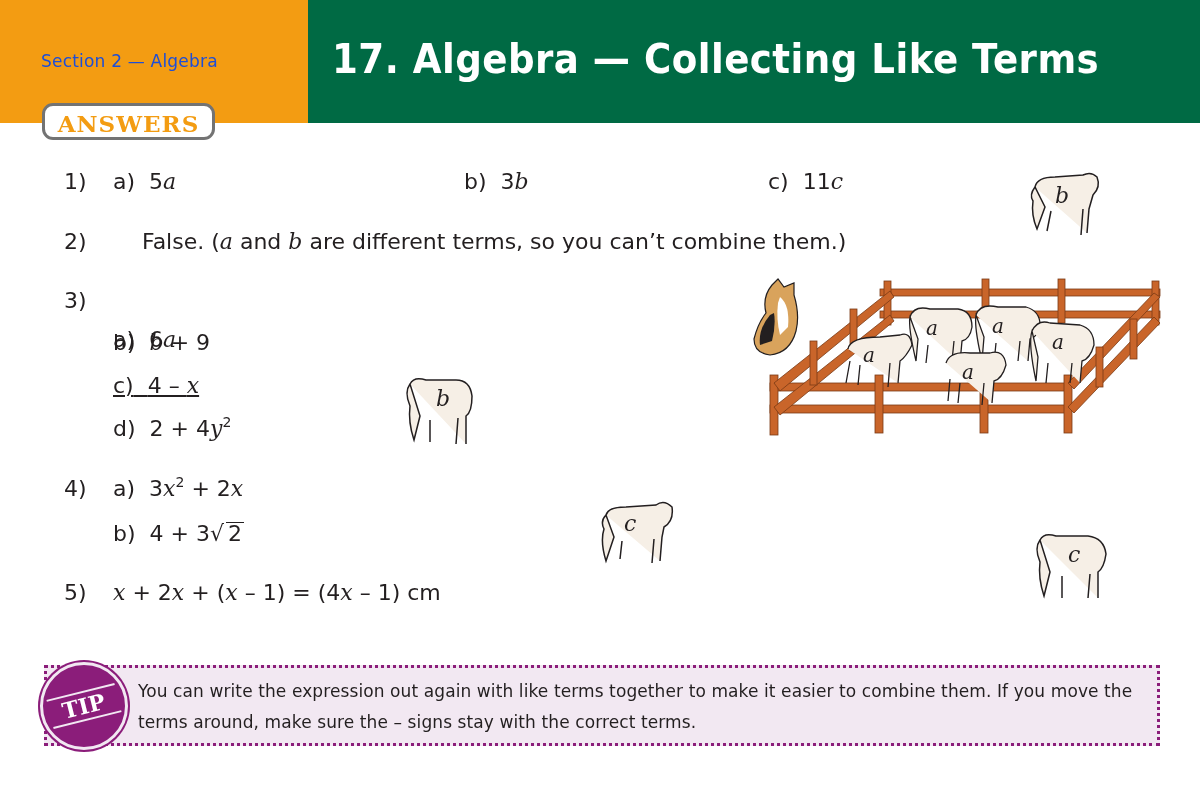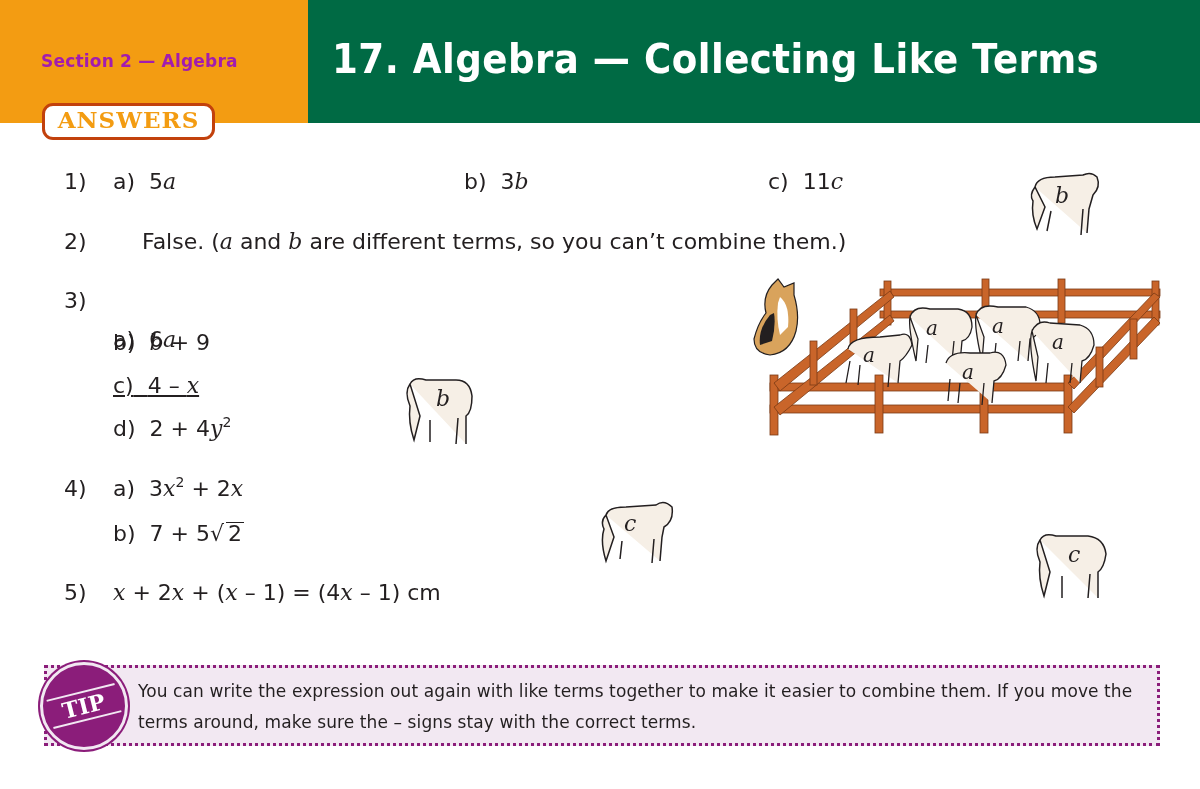--- a/index.html
+++ b/index.html
@@ -1,23 +1,23 @@
 <!DOCTYPE html>
 <html><head>
 <meta charset="utf-8">
 <style>
   * { margin:0; padding:0; box-sizing:border-box; }
   html, body { width:1200px; height:789px; background:#ffffff; overflow:hidden; }
   body { position:relative; font-family:"DejaVu Sans", sans-serif; color:#231f20; }
 
   .header-left { position:absolute; left:0; top:0; width:308px; height:123px; background:#f39c12; }
   .header-right { position:absolute; left:308px; top:0; width:892px; height:123px; background:#006a44; }
-  .section-label { position:absolute; left:41px; top:51px; font-family:"DejaVu Sans", sans-serif; font-weight:bold; font-size:17px; color:#a21caf; letter-spacing:0.2px; }
+  .section-label { position:absolute; left:41px; top:51px; font-family:"DejaVu Sans", sans-serif; font-weight:normal; font-size:17px; color:#1d4ed8; letter-spacing:0.2px; }
   .page-title { position:absolute; left:332px; top:36px; font-family:"DejaVu Sans", sans-serif; font-weight:bold; font-size:40px; color:#ffffff; letter-spacing:0.5px; white-space:nowrap; transform:scaleX(0.93); transform-origin:left center; }
-  .answers-badge { position:absolute; left:42px; top:103px; width:173px; height:37px; background:#ffffff; border:3px solid #c2410c; border-radius:11px; display:flex; align-items:flex-start; justify-content:center; }
+  .answers-badge { position:absolute; left:42px; top:103px; width:173px; height:37px; background:#ffffff; border:3px solid #737373; border-radius:11px; display:flex; align-items:flex-end; justify-content:center; }
   .answers-badge span { font-family:"DejaVu Serif", serif; font-weight:bold; font-size:23px; color:#f39c12; letter-spacing:1px; }
 
   .q { position:absolute; font-family:"DejaVu Sans", sans-serif; font-size:22px; color:#231f20; white-space:nowrap; line-height:1; }
   .q i, .mi { font-family:"DejaVu Serif", serif; font-style:italic; }
   sup { font-size:14px; vertical-align:9px; line-height:0; }
   .sqrt { display:inline-block; border-top:1.5px solid #231f20; padding:0 2px; margin-left:2px; line-height:1; }
 
   .tip-box { position:absolute; left:44px; top:665px; width:1116px; height:81px; background:#f2e8f2; border:3px dotted #8b1d7a; }
   .tip-text { position:absolute; left:138px; top:676px; width:1010px; font-family:"DejaVu Sans", sans-serif; font-size:17px; line-height:31px; color:#231f20; letter-spacing:0.1px; }
   .tip-badge { position:absolute; left:40px; top:662px; width:88px; height:88px; border-radius:50%; background:#8b1d7a; border:3px solid #f2e8f2; box-shadow:0 0 0 2px #8b1d7a; display:flex; align-items:center; justify-content:center; }
@@ -67,21 +67,21 @@
 </div>
 <div class="q" style="left:113px; top:418px;">
   <span>d)</span>&nbsp;&nbsp;<span>2 + 4</span><i>y</i><sup>2</sup>
 </div>
 
 <div class="q" style="left:64px; top:478px;"><span>4)</span></div>
 <div class="q" style="left:113px; top:478px;">
   <span>a)</span>&nbsp;&nbsp;<span>3</span><i>x</i><sup>2</sup><span> + 2</span><i>x</i>
 </div>
 <div class="q" style="left:113px; top:522px;">
-  <span>b)</span>&nbsp;&nbsp;<span>7 + 5</span><span>√</span><span class="sqrt">2</span>
+  <span>b)</span>&nbsp;&nbsp;<span>4 + 3</span><span>√</span><span class="sqrt">2</span>
 </div>
 
 <div class="q" style="left:64px; top:582px;"><span>5)</span></div>
 <div class="q" style="left:113px; top:582px;">
   <i>x</i><span> + 2</span><i>x</i><span> + (</span><i>x</i><span> – 1) = (4</span><i>x</i><span> – 1) cm</span>
 </div>
 
 <svg class="illus" style="left:1025px; top:165px;" width="80" height="78" viewBox="0 0 80 78">
   <path d="M10 22 Q12 12 30 12 L58 10 Q66 6 72 12 Q76 22 68 30 L64 44 L62 68 M58 44 L56 70 M26 46 L22 66 M20 42 L12 64 Q6 50 8 36 Q4 30 10 22 Z" fill="#f6efe6" stroke="#231f20" stroke-width="1.5"></path>
   <text x="30" y="38" font-family="DejaVu Serif, serif" font-style="italic" font-size="22" fill="#231f20">b</text>

